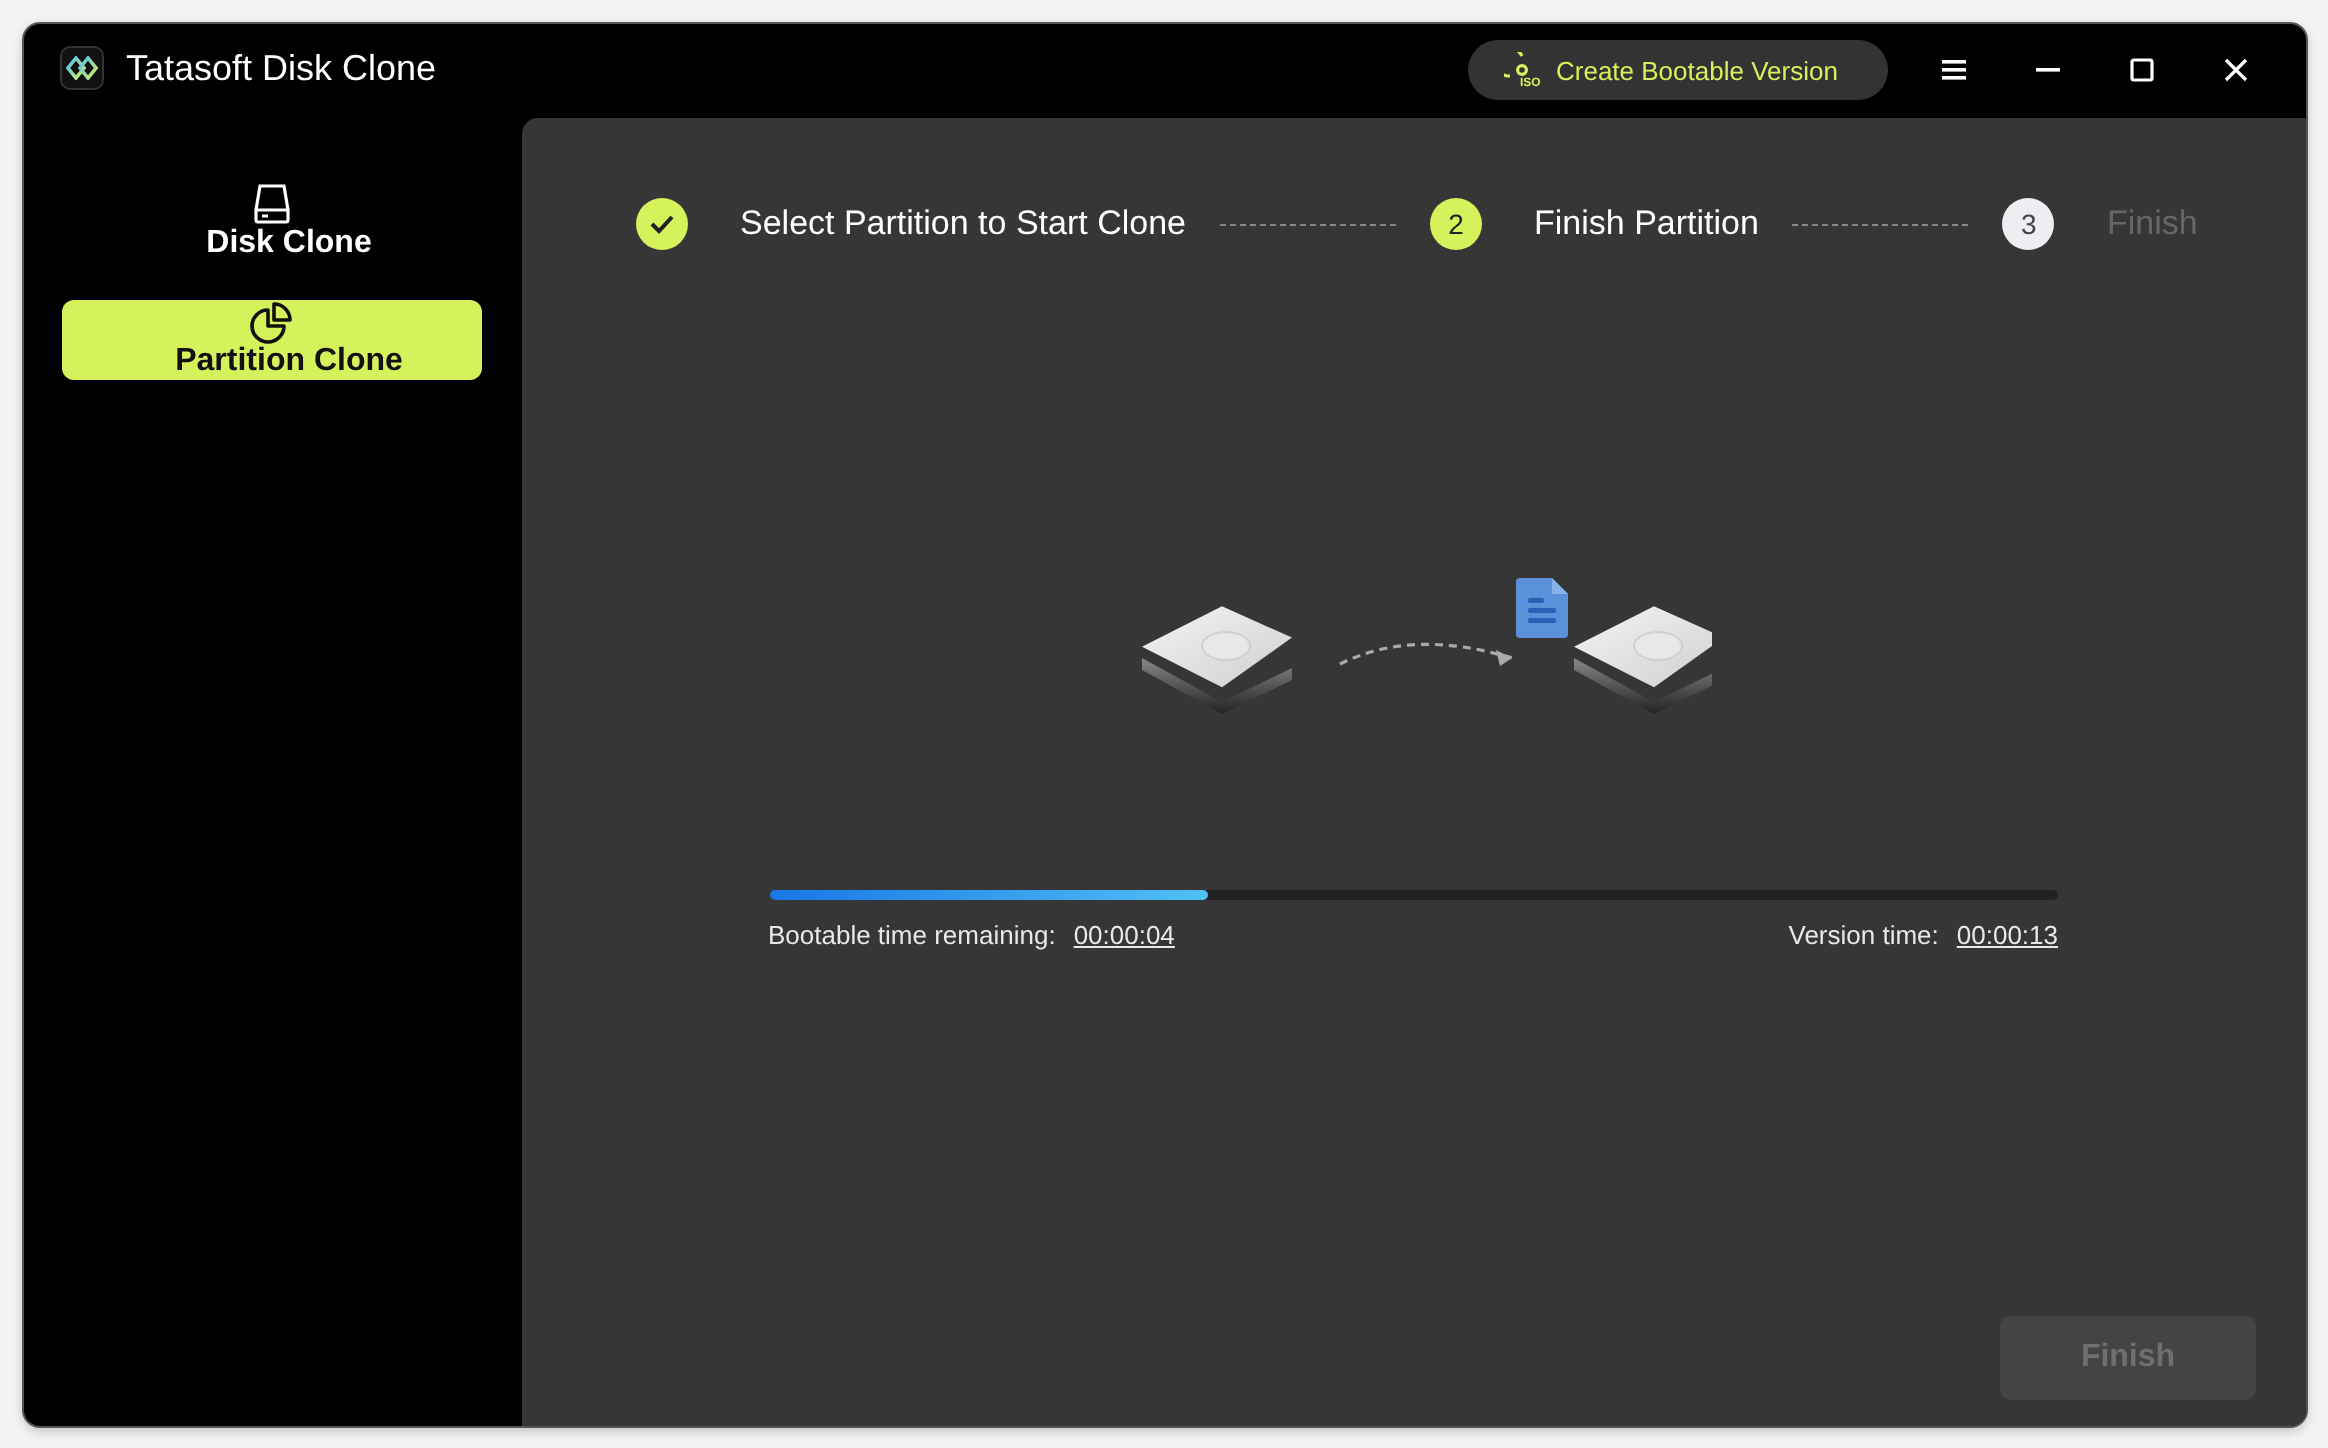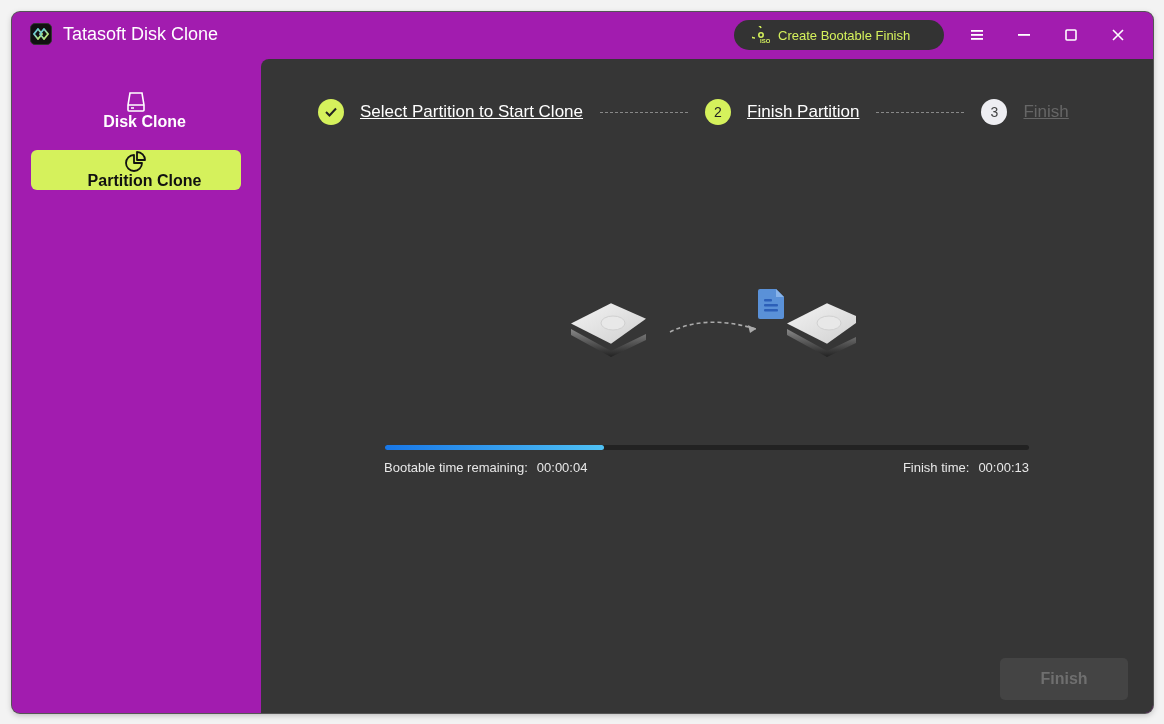--- a/index.html
+++ b/index.html
@@ -1,20 +1,20 @@
 <!DOCTYPE html>
 <html><head>
 <meta charset="utf-8">
 <style>
   * { box-sizing: border-box; margin: 0; padding: 0; }
   html, body { width: 1164px; height: 724px; background: #f3f3f3; overflow: hidden; }
   body { font-family: "Liberation Sans", "DejaVu Sans", sans-serif; position: relative; }
   .window {
     position: absolute; left: 12px; top: 12px; width: 1141px; height: 701px;
-    background: #a21caf; border-radius: 8px; box-shadow: 0 0 0 1px #555, 0 2px 6px rgba(0,0,0,0.25);
+    background: #000000; border-radius: 8px; box-shadow: 0 0 0 1px #555, 0 2px 6px rgba(0,0,0,0.25);
     overflow: hidden;
   }
   .titlebar { position: absolute; left: 0; top: 0; width: 100%; height: 46px; }
   .logo {
     position: absolute; left: 18px; top: 11px; width: 22px; height: 22px;
     border-radius: 5px; background: #111; border: 1px solid #333;
     display: flex; align-items: center; justify-content: center;
   }
   .app-title { position: absolute; left: 51px; top: 12px; color: #fff; font-size: 18px; }
   .bootable-btn {
@@ -36,33 +36,33 @@
     position: absolute; left: 249px; top: 47px; width: 892px; height: 654px;
     background: #363636; border-radius: 8px 0 0 0;
   }
   .steps { position: absolute; left: 57px; top: 40px; height: 26px; display: flex; align-items: center; }
   .step-circle {
     width: 26px; height: 26px; border-radius: 50%; display: flex; align-items: center; justify-content: center;
     font-size: 14px; color: #222;
   }
   .step-circle.done, .step-circle.current { background: #d5f15c; }
   .step-circle.pending { background: #eeeef2; color: #444; }
-  .step-label { font-size: 17px; color: #fff; margin-left: 16px; text-decoration: underline; }
+  .step-label { font-size: 17px; color: #fff; margin-left: 26px; }
   .step-label.pending { color: #666; }
   .step-dash { width: 88px; border-top: 1px dashed #888; margin: 0 17px; }
   .illustration { position: absolute; left: 295px; top: 225px; width: 300px; height: 80px; }
   .progress-track {
     position: absolute; left: 124px; top: 386px; width: 644px; height: 5px; background: #222; border-radius: 3px;
   }
   .progress-fill {
     height: 100%; border-radius: 3px;
     background: linear-gradient(90deg, #1877e8, #4fc1f4);
   }
   .time-row { position: absolute; top: 401px; font-size: 13px; color: #e8e8e8; }
-  .time-row .val { margin-left: 9px; }
+  .time-row .val { margin-left: 9px; text-decoration: underline; }
   .finish-btn {
     position: absolute; left: 739px; top: 599px; width: 128px; height: 42px; border-radius: 5px;
     background: #444; color: #6f6f6f; font-size: 16px; font-weight: bold;
     display: flex; align-items: center; justify-content: center; border: none;
   }
 </style>
 </head>
 <body>
 
 <div class="window">
@@ -81,21 +81,21 @@
       </svg>
     </div>
     <div class="app-title">Tatasoft Disk Clone</div>
 
     <div class="bootable-btn">
       <svg class="iso" viewBox="0 0 18 18">
         <path d="M9 2 A7 7 0 1 0 3 12" fill="none" stroke="#d5f15c" stroke-width="1.6"></path>
         <circle cx="9" cy="9" r="2.2" fill="none" stroke="#d5f15c" stroke-width="1.6"></circle>
         <text x="8" y="17" font-size="6" fill="#d5f15c" font-family="Liberation Sans, sans-serif" font-weight="bold">ISO</text>
       </svg>
-      <span>Create Bootable Finish</span>
+      <span>Create Bootable Version</span>
     </div>
 
     <div class="win-ctrl" style="left:953px;">
       <svg width="14" height="12" viewBox="0 0 14 12">
         <rect x="1" y="1" width="12" height="1.8" fill="#fff"></rect>
           <rect x="1" y="5" width="12" height="1.8" fill="#fff"></rect>
           <rect x="1" y="9" width="12" height="1.8" fill="#fff"></rect>
       </svg>
     </div>
     <div class="win-ctrl" style="left:1000px;">
@@ -191,18 +191,18 @@
       </svg>
     </div>
 
     <div class="progress-track">
       <div class="progress-fill" style="width:34%;"></div>
     </div>
     <div class="time-row" style="left:123px;">
       <span>Bootable time remaining:</span><span class="val">00:00:04</span>
     </div>
     <div class="time-row" style="right:124px;">
-      <span>Finish time:</span><span class="val">00:00:13</span>
+      <span>Version time:</span><span class="val">00:00:13</span>
     </div>
 
     <button class="finish-btn" disabled="">Finish</button>
   </div>
 </div>
 
 </body></html>

